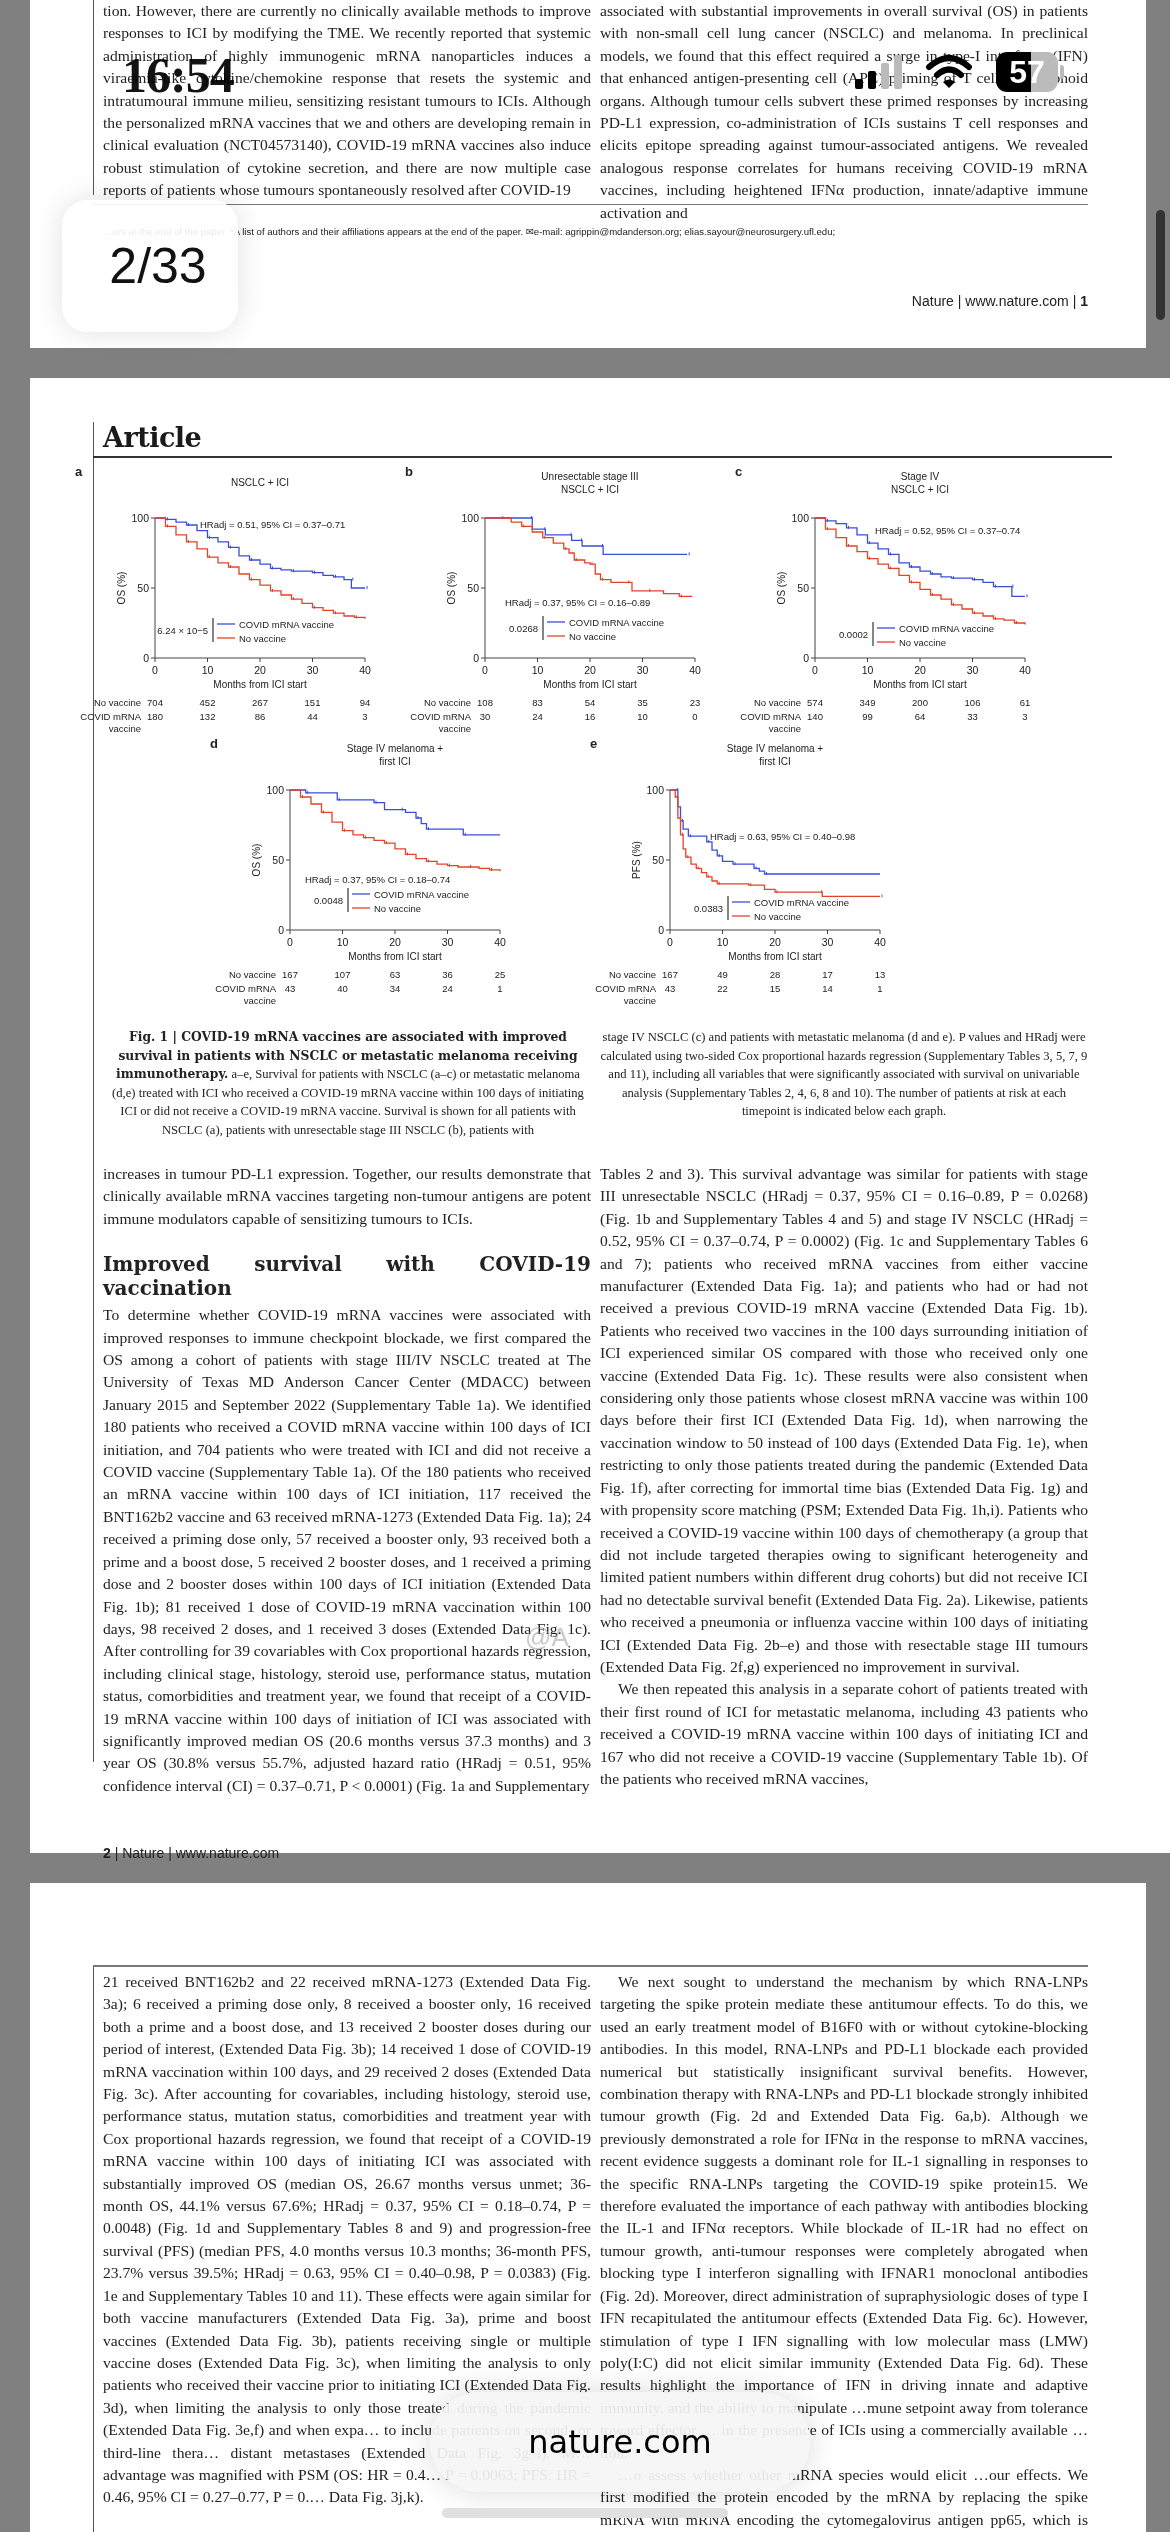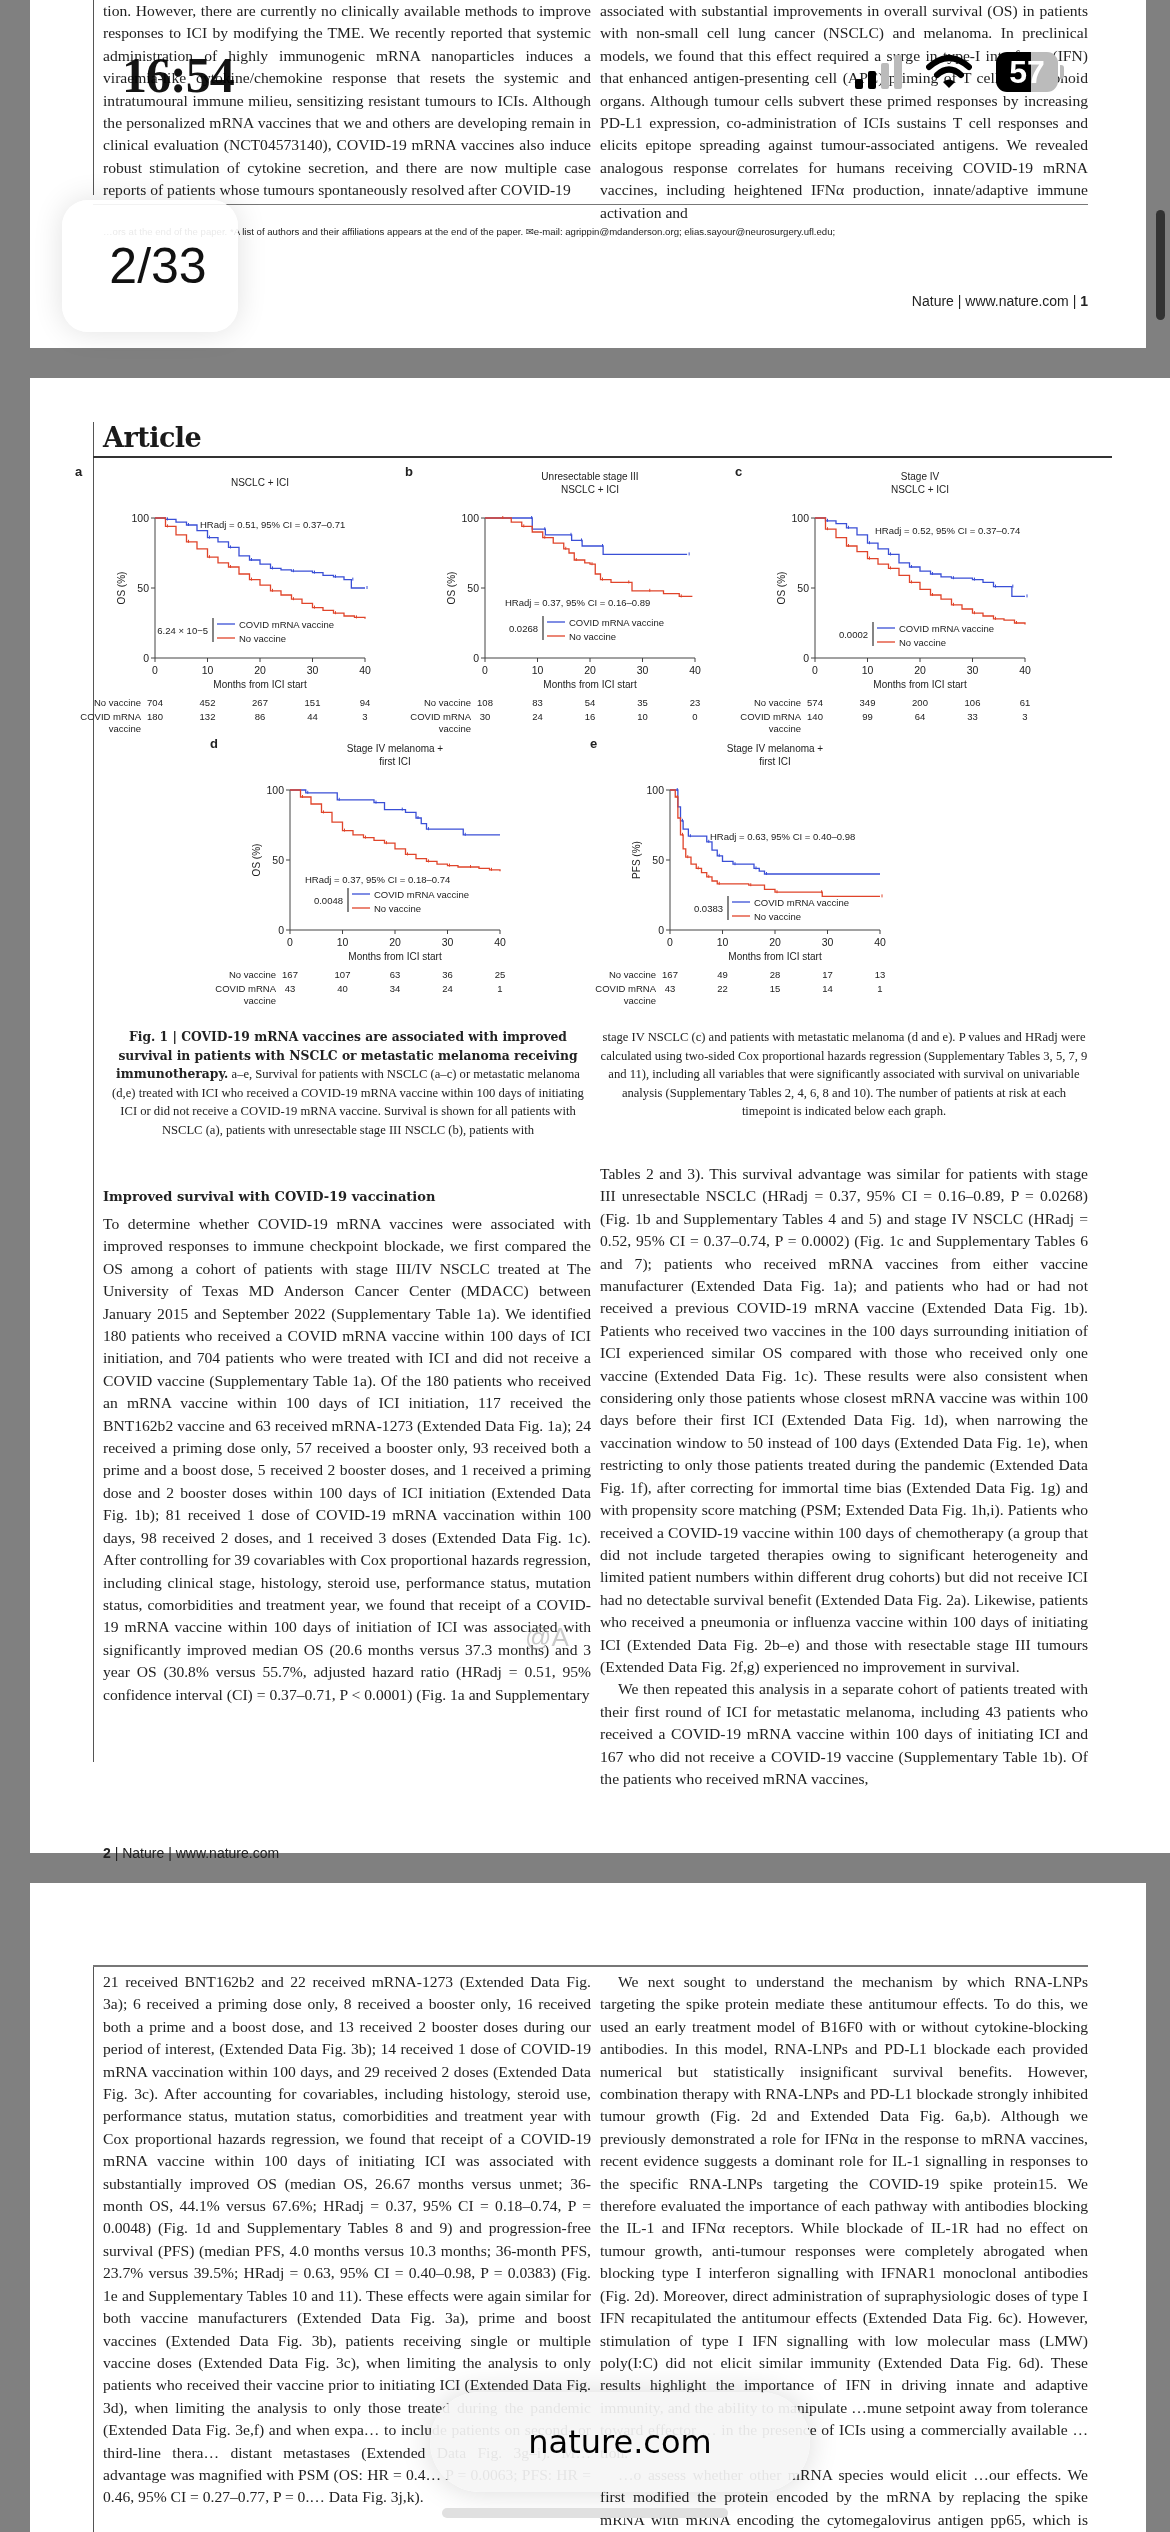--- a/index.html
+++ b/index.html
@@ -16,21 +16,21 @@
   .vrule{position:absolute;left:63px;width:1px;background:#555;}
   .hrule{position:absolute;left:63px;right:58px;height:2px;background:#777;}
   .footer-note{position:absolute;left:73px;top:226px;font-family:"Liberation Sans",sans-serif;font-size:9.6px;color:#222;white-space:nowrap;}
   .folio{position:absolute;font-family:"Liberation Sans",sans-serif;font-size:14px;color:#222;}
   .folio b{font-weight:bold;}
   .article-title{position:absolute;left:73px;top:44px;font-family:"DejaVu Serif",serif;font-weight:bold;font-size:27px;letter-spacing:-0.5px;}
   .panel{position:absolute;}
   .panel svg{overflow:visible;}
   .caption{position:absolute;font-family:"Liberation Serif",serif;font-size:12.6px;line-height:18.5px;color:#222;text-align:center;}
   .caption b{font-family:"DejaVu Serif",serif;font-weight:bold;font-size:12.3px;}
-  .heading{font-family:"DejaVu Serif",serif;font-weight:bold;font-size:13px;margin:22px 0 4px;line-height:24px;}
+  .heading{font-family:"DejaVu Serif",serif;font-weight:bold;font-size:20px;margin:22px 0 4px;line-height:24px;}
   
   .status-time{position:absolute;left:122px;top:46px;font-family:Liberation Serif, serif;font-weight:bold;font-size:50px;color:#000;letter-spacing:-1px;opacity:0.92;}
   .status-right{position:absolute;left:855px;top:52px;display:flex;align-items:center;gap:24px;}
   .signal{display:flex;align-items:flex-end;gap:5px;height:34px;}
   .signal span{display:block;width:8px;background:#000;border-radius:2px;}
   .signal span.dim{background:#bbb;}
   .battery{width:62px;height:40px;border-radius:11px;background:linear-gradient(90deg,#000 0 57%,#bbb 57% 100%);color:#fff;font-family:"Liberation Sans",sans-serif;font-weight:bold;font-size:32px;display:flex;align-items:center;justify-content:center;position:relative;}
   .battery:after{content:"";position:absolute;right:-6px;top:13px;width:4px;height:14px;background:#bbb;border-radius:0 3px 3px 0;}
   .page-counter{position:absolute;left:62px;top:200px;width:160px;height:132px;border-radius:26px;background:rgba(255,255,255,0.9);box-shadow:0 0 30px rgba(0,0,0,0.12);display:flex;align-items:center;justify-content:center;font-family:"Liberation Sans",sans-serif;font-size:50px;color:#111;padding-left:16px;}
   .scrollbar{position:absolute;left:1156px;top:210px;width:9px;height:110px;border-radius:5px;background:#333;}
@@ -395,20 +395,21 @@
 
   <div class="caption" style="left:73px;top:650px;width:490px;">
     <b>Fig. 1 | COVID-19 mRNA vaccines are associated with improved survival in patients with NSCLC or metastatic melanoma receiving immunotherapy.</b>
     <span>a–e, Survival for patients with NSCLC (a–c) or metastatic melanoma (d,e) treated with ICI who received a COVID-19 mRNA vaccine within 100 days of initiating ICI or did not receive a COVID-19 mRNA vaccine. Survival is shown for all patients with NSCLC (a), patients with unresectable stage III NSCLC (b), patients with</span>
   </div>
   <div class="caption" style="left:570px;top:650px;width:488px;">
     <span>stage IV NSCLC (c) and patients with metastatic melanoma (d and e). P values and HRadj were calculated using two-sided Cox proportional hazards regression (Supplementary Tables 3, 5, 7, 9 and 11), including all variables that were significantly associated with survival on univariable analysis (Supplementary Tables 2, 4, 6, 8 and 10). The number of patients at risk at each timepoint is indicated below each graph.</span>
   </div>
 
   <div class="col lcol" style="top:785px;">
+    <p>increases in tumour PD-L1 expression. Together, our results demonstrate that clinically available mRNA vaccines targeting non-tumour antigens are potent immune modulators capable of sensitizing tumours to ICIs.</p>
     <div class="heading">Improved survival with COVID-19 vaccination</div>
     <p>To determine whether COVID-19 mRNA vaccines were associated with improved responses to immune checkpoint blockade, we first compared the OS among a cohort of patients with stage III/IV NSCLC treated at The University of Texas MD Anderson Cancer Center (MDACC) between January 2015 and September 2022 (Supplementary Table 1a). We identified 180 patients who received a COVID mRNA vaccine within 100 days of ICI initiation, and 704 patients who were treated with ICI and did not receive a COVID vaccine (Supplementary Table 1a). Of the 180 patients who received an mRNA vaccine within 100 days of ICI initiation, 117 received the BNT162b2 vaccine and 63 received mRNA-1273 (Extended Data Fig. 1a); 24 received a priming dose only, 57 received a booster only, 93 received both a prime and a boost dose, 5 received 2 booster doses, and 1 received a priming dose and 2 booster doses within 100 days of ICI initiation (Extended Data Fig. 1b); 81 received 1 dose of COVID-19 mRNA vaccination within 100 days, 98 received 2 doses, and 1 received 3 doses (Extended Data Fig. 1c). After controlling for 39 covariables with Cox proportional hazards regression, including clinical stage, histology, steroid use, performance status, mutation status, comorbidities and treatment year, we found that receipt of a COVID-19 mRNA vaccine within 100 days of initiation of ICI was associated with significantly improved median OS (20.6 months versus 37.3 months) and 3 year OS (30.8% versus 55.7%, adjusted hazard ratio (HRadj = 0.51, 95% confidence interval (CI) = 0.37–0.71, P &lt; 0.0001) (Fig. 1a and Supplementary</p>
   </div>
   <div class="col rcol" style="top:785px;">
     <p>Tables 2 and 3). This survival advantage was similar for patients with stage III unresectable NSCLC (HRadj = 0.37, 95% CI = 0.16–0.89, P = 0.0268) (Fig. 1b and Supplementary Tables 4 and 5) and stage IV NSCLC (HRadj = 0.52, 95% CI = 0.37–0.74, P = 0.0002) (Fig. 1c and Supplementary Tables 6 and 7); patients who received mRNA vaccines from either vaccine manufacturer (Extended Data Fig. 1a); and patients who had or had not received a previous COVID-19 mRNA vaccine (Extended Data Fig. 1b). Patients who received two vaccines in the 100 days surrounding initiation of ICI experienced similar OS compared with those who received only one vaccine (Extended Data Fig. 1c). These results were also consistent when considering only those patients whose closest mRNA vaccine was within 100 days before their first ICI (Extended Data Fig. 1d), when narrowing the vaccination window to 50 instead of 100 days (Extended Data Fig. 1e), when restricting to only those patients treated during the pandemic (Extended Data Fig. 1f), after correcting for immortal time bias (Extended Data Fig. 1g) and with propensity score matching (PSM; Extended Data Fig. 1h,i). Patients who received a COVID-19 vaccine within 100 days of chemotherapy (a group that did not include targeted therapies owing to significant heterogeneity and limited patient numbers within different drug cohorts) but did not receive ICI had no detectable survival benefit (Extended Data Fig. 2a). Likewise, patients who received a pneumonia or influenza vaccine within 100 days of initiating ICI (Extended Data Fig. 2b–e) and those with resectable stage III tumours (Extended Data Fig. 2f,g) experienced no improvement in survival.</p>
     <p class="ind">We then repeated this analysis in a separate cohort of patients treated with their first round of ICI for metastatic melanoma, including 43 patients who received a COVID-19 mRNA vaccine within 100 days of initiating ICI and 167 who did not receive a COVID-19 vaccine (Supplementary Table 1b). Of the patients who received mRNA vaccines,</p>
   </div>
   <div class="watermark">@A</div>
 
   <div class="folio" style="left:73px;top:1423px;margin-top:44px;">

